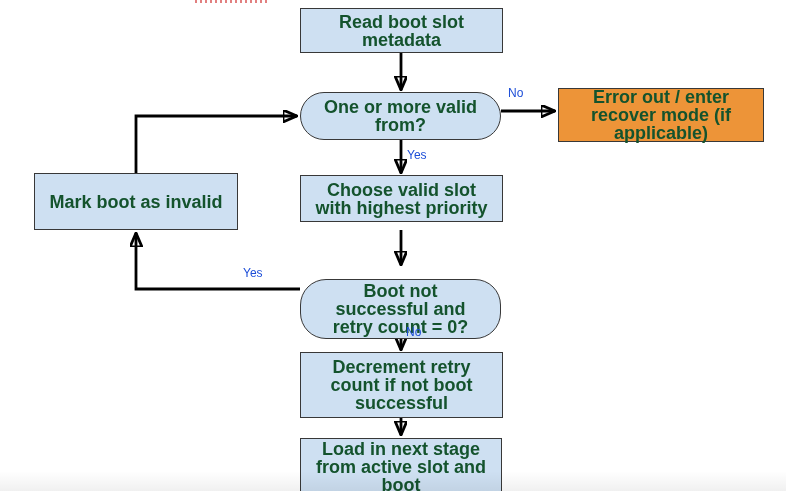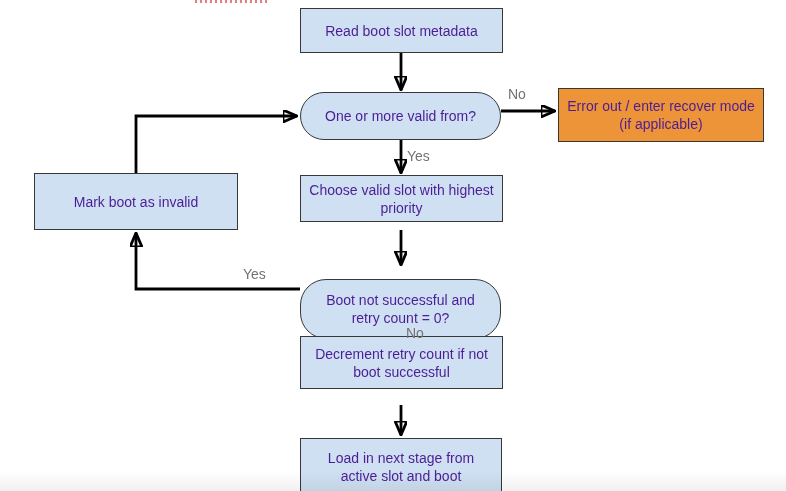--- a/index.html
+++ b/index.html
@@ -25,44 +25,45 @@
     stroke: var(--line, #000000);
     stroke-width: 2.8;
   }
 
   .node {
     position: absolute;
     display: flex;
     align-items: center;
     justify-content: center;
     text-align: center;
-    font-size: 14px;
+    font-size: 18px;
     line-height: 18px;
-    color: #4c1d95;
+    color: #14532d;
     border: 1.6px solid var(--border, #383838);
     background: var(--process-fill, #cee0f2);
     padding: 2px 8px;
+    font-weight: bold;
   }
   .node .lbl { display: inline-block; }
 
   .node.decision {
     border-radius: 26px;
     padding: 2px 22px;
   }
   .node.error {
     background: var(--error-fill, #ed9438);
     justify-content: flex-end;
   }
   .node.n-decrement { padding: 2px 11px; }
   .node.n-load { padding: 2px 10px; }
 
   .edge-label {
     position: absolute;
-    font-size: 14px;
-    color: #737373;
+    font-size: 12px;
+    color: #1d4ed8;
     background: transparent;
     white-space: nowrap;
   }
 
   .red-marks {
     position: absolute;
     left: 195px; top: 0;
     width: 74px; height: 3px;
     background: repeating-linear-gradient(
       90deg,
@@ -121,21 +122,21 @@
   </div>
 
   <div class="node" style="left:34px; top:173px; width:204px; height:57px;">
     <span class="lbl">Mark boot as invalid</span>
   </div>
 
   <div class="node decision" style="left:300px; top:267px; width:201px; height:60px;margin-top:12px;">
     <span class="lbl">Boot not successful and retry count = 0?</span>
   </div>
 
-  <div class="node n-decrement" style="left:300px; top:336px; width:203px; height:53px;">
+  <div class="node n-decrement" style="left:300px; top:352px; width:203px; height:66px;">
     <span class="lbl">Decrement retry count if not boot successful</span>
   </div>
 
   <div class="node n-load" style="left:300px; top:438px; width:202px; height:58px;">
     <span class="lbl">Load in next stage from active slot and boot</span>
   </div>
 
   <span class="edge-label" style="left:508px; top:86px;">No</span>
   <span class="edge-label" style="left:407px; top:148px;">Yes</span>
   <span class="edge-label" style="left:243px; top:266px;">Yes</span>

